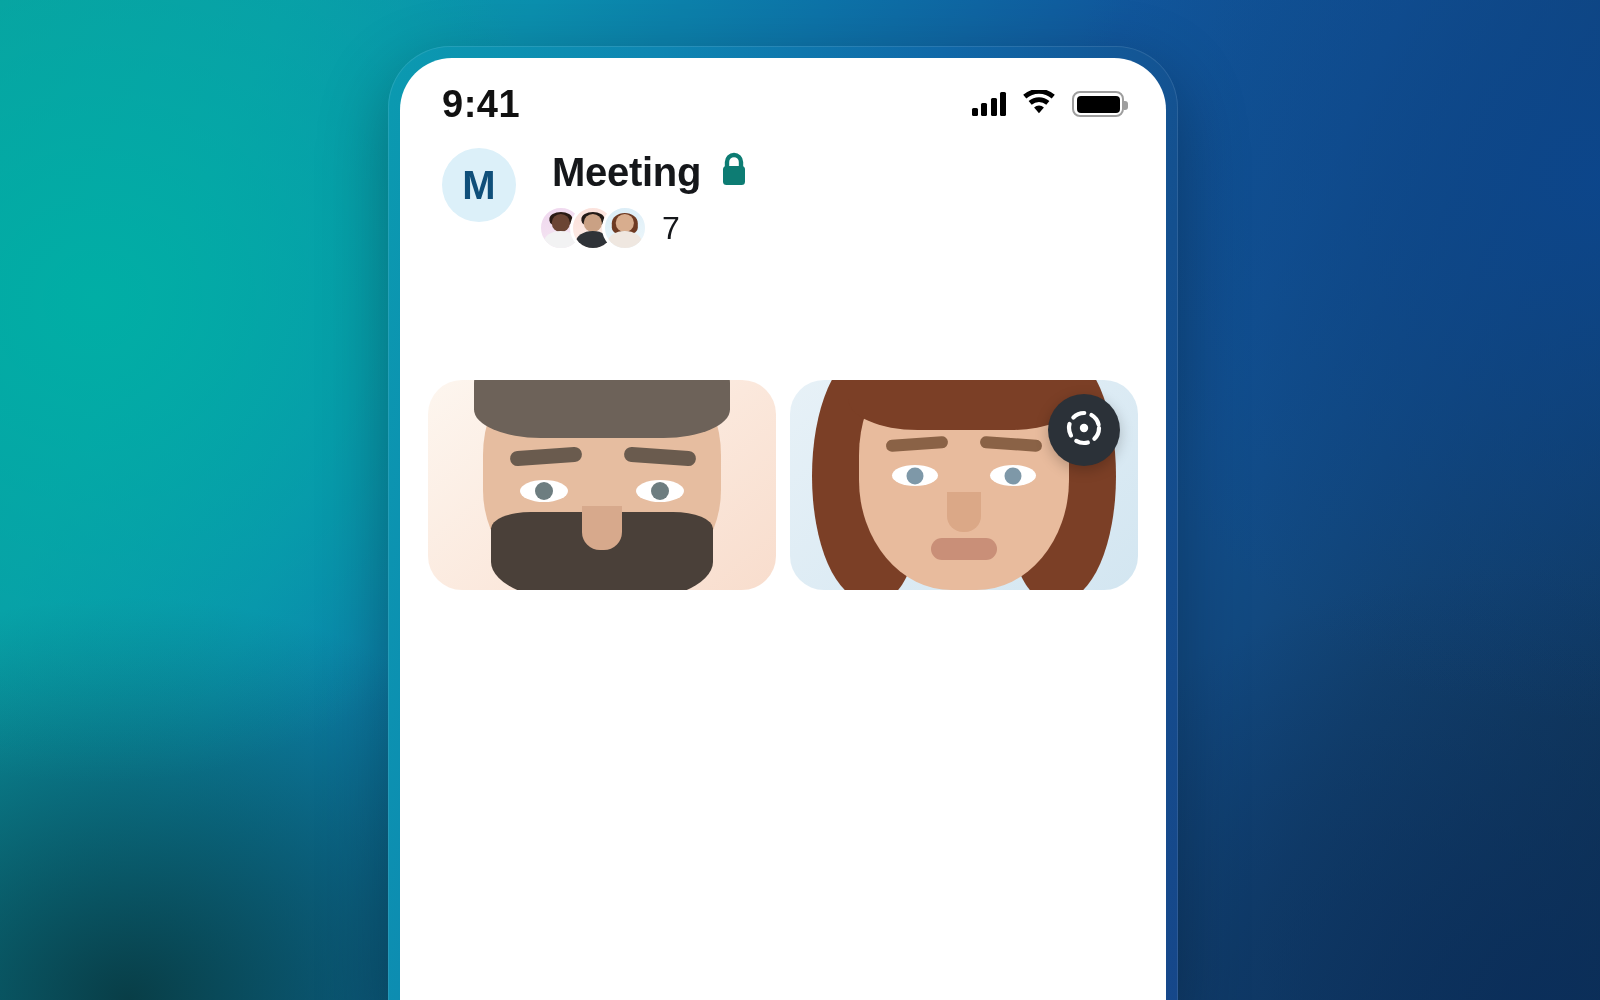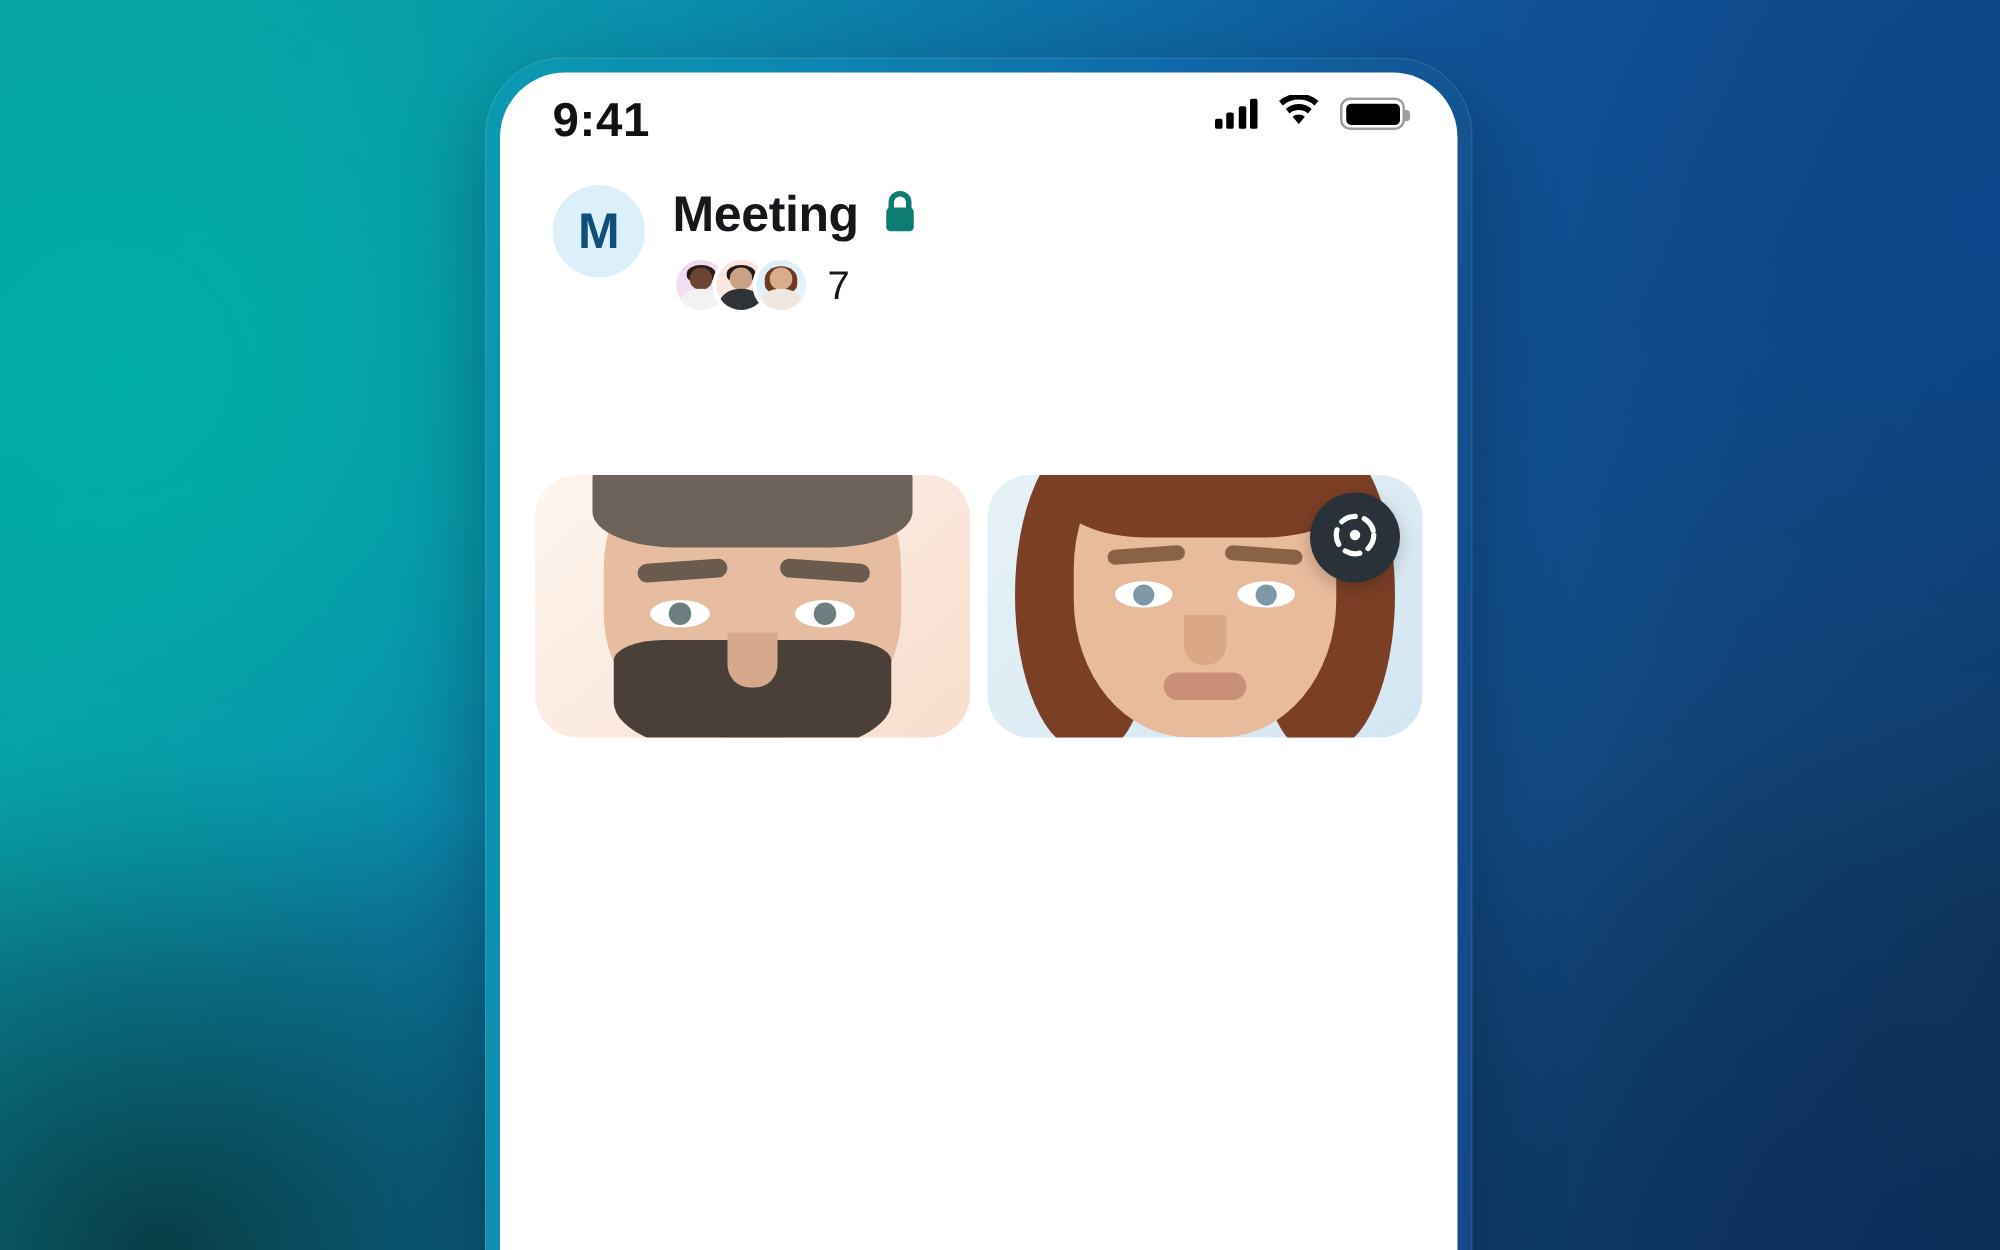--- a/index.html
+++ b/index.html
@@ -44,21 +44,21 @@
   }
   #screen {
     position: relative; width: 100%; height: 100%;
     border-radius: 52px 52px 0 0;
     background: #fff; overflow: hidden;
   }
 
   
   #statusbar {
     position: relative; height: 74px;
-    display: flex; align-items: flex-start; justify-content: space-between;
+    display: flex; align-items: center; justify-content: space-between;
     padding: 18px 42px 0 42px;
   }
   #clock { font-size: 38px; font-weight: 700; color: #111; letter-spacing: .5px; }
   #status-icons { display: flex; align-items: center; gap: 16px; }
 
   .bars { display: flex; align-items: flex-end; gap: 3.5px; height: 24px; }
   .bars i { display: block; width: 6px; background: #000; border-radius: 1.5px; }
   .bars i:nth-child(1) { height: 8px; }
   .bars i:nth-child(2) { height: 13px; }
   .bars i:nth-child(3) { height: 18px; }
@@ -76,21 +76,21 @@
 
   
   #meeting-header { display: flex; gap: 22px; padding: 16px 42px 0 42px; }
   #room-avatar {
     flex: 0 0 auto; width: 74px; height: 74px; border-radius: 50%;
     background: #dcf0f9; color: #0f4f7a;
     display: flex; align-items: center; justify-content: center;
     font-size: 40px; font-weight: 700;
   }
   #header-texts { padding-top: 2px; }
-  #title-row { display: flex; align-items: flex-start; gap: 16px; }
+  #title-row { display: flex; align-items: flex-start; gap: 16px; margin-left: 14px; }
   #meeting-title { font-size: 40px; font-weight: 700; color: #15171a; letter-spacing: -.3px; }
   #participants-row { display: flex; align-items: center; gap: 14px; margin-top: 10px; }
 
   .avatar-stack { display: flex; }
   .avatar-stack .av {
     position: relative; width: 46px; height: 46px; border-radius: 50%;
     border: 3px solid #fff; margin-left: -14px; overflow: hidden;
   }
   .avatar-stack .av:first-child { margin-left: 0; }
   .av-1 { background: linear-gradient(160deg,#efd6ee,#f6eaf3); }

